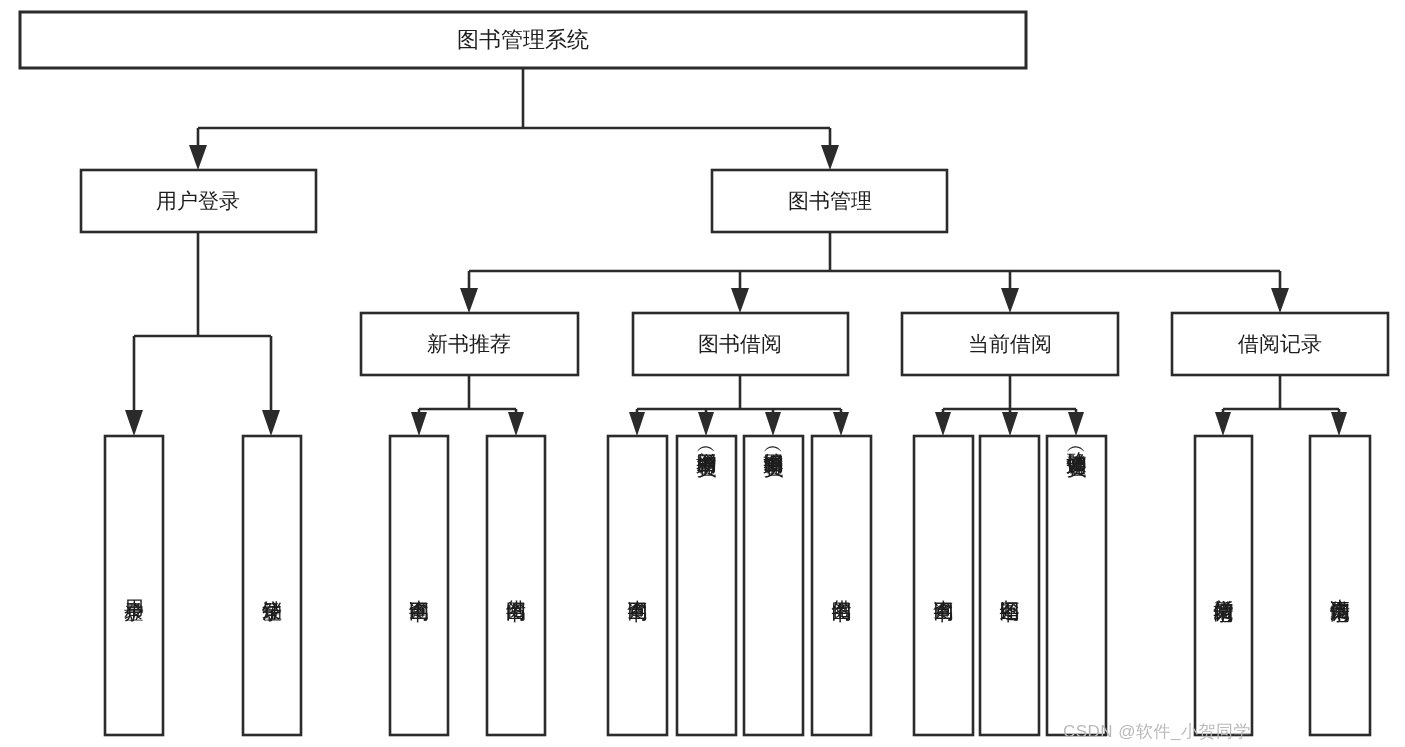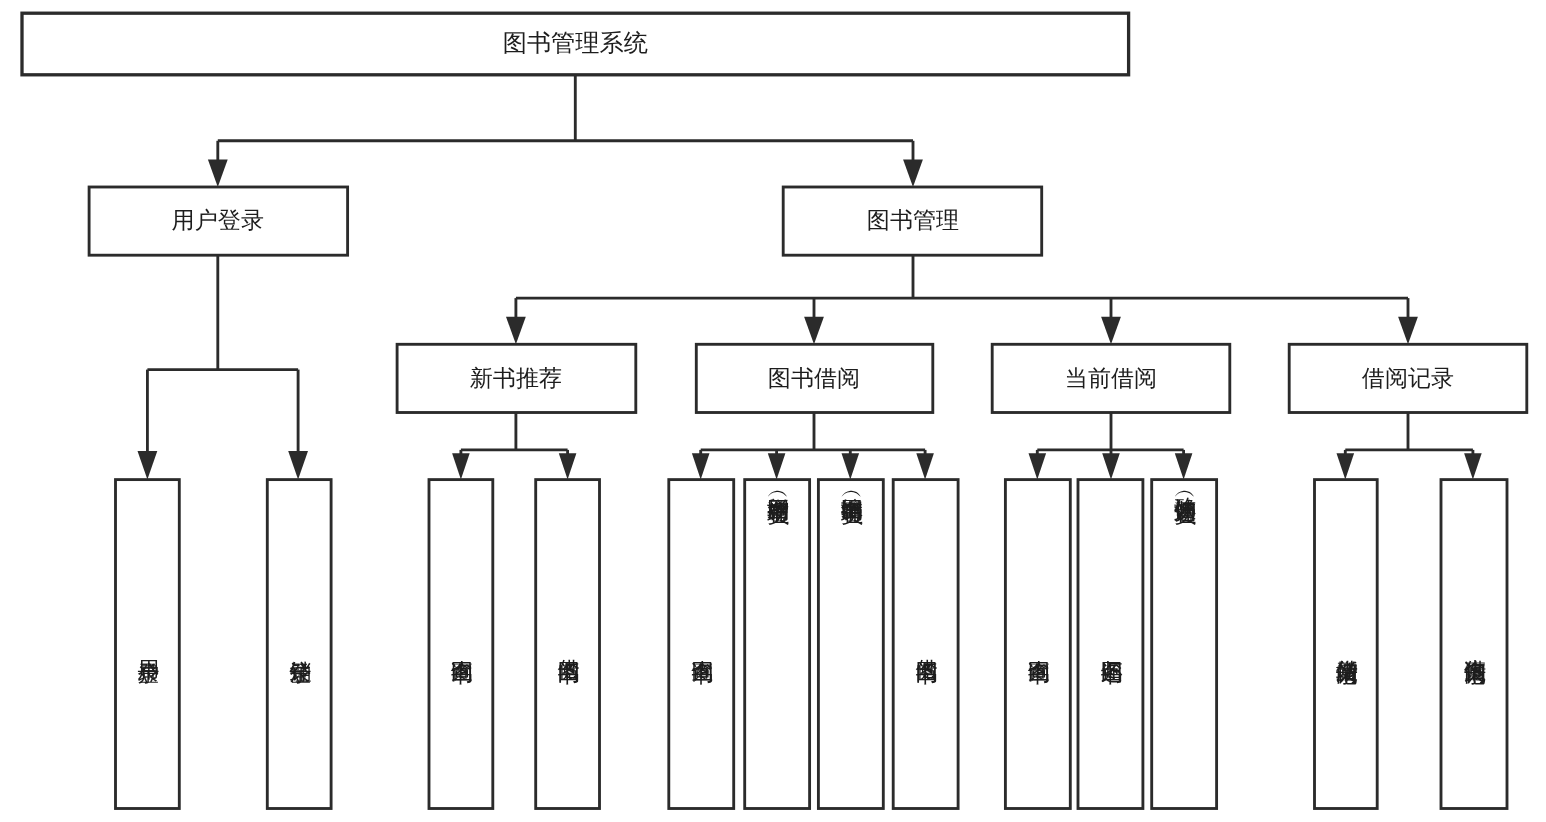--- a/index.html
+++ b/index.html
@@ -264,14 +264,15 @@
     <span class="leaf-label">确认归还（管理员）</span>
   </div>
 
   <div class="leaf-label-wrap" style="left:1195px; top:436px; width:57px; height:299px;">
     <span class="leaf-label">新增借阅记录</span>
   </div>
   <div class="leaf-label-wrap" style="left:1310px; top:436px; width:60px; height:299px;">
     <span class="leaf-label">查询借阅记录</span>
   </div>
 
+  <div class="watermark">CSDN @软件_小贺同学</div>
 
 </div>
 
 </body></html>

